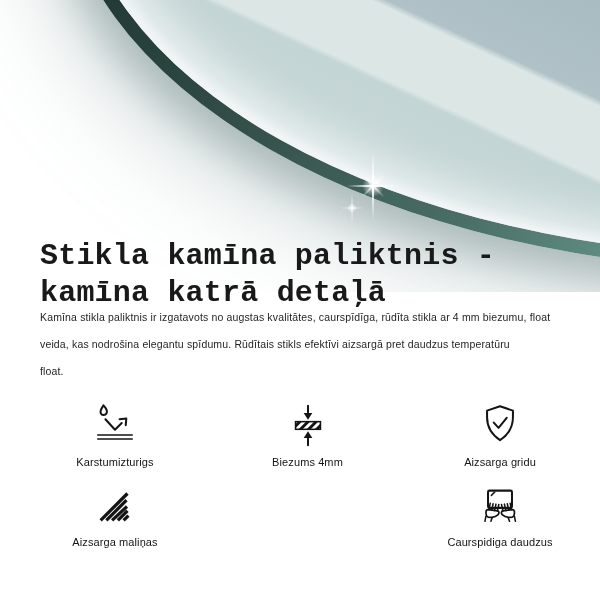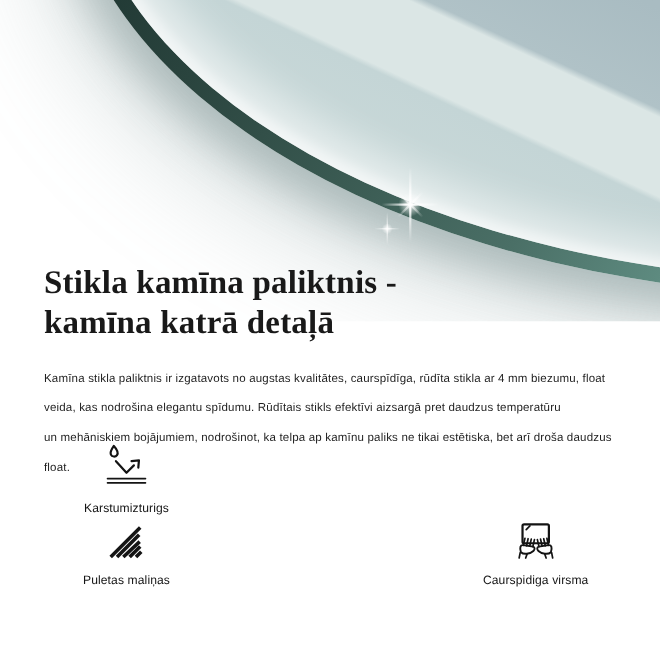--- a/index.html
+++ b/index.html
@@ -28,24 +28,24 @@
   .sparkle .ray-d1{transform:rotate(45deg);}
   .sparkle .ray-d2{transform:rotate(-45deg);}
   .sparkle .core{position:absolute;left:-11px;top:-11px;width:22px;height:22px;border-radius:50%;
     background:radial-gradient(circle,rgba(255,255,255,.95) 0%,rgba(255,255,255,.45) 35%,rgba(255,255,255,0) 70%);}
   .sparkle-main{left:373px;top:186px;}
   .sparkle-small{left:352px;top:208px;transform:scale(.45);}
 
   
   .title{position:absolute;left:40px;top:238px;font-family:"Liberation Serif",serif;
     font-size:30px;line-height:37px;font-weight:600;color:#191919;letter-spacing:.2px;}
-  .description{position:absolute;left:40px;top:331px;font-size:10.5px;line-height:27px;color:#1f1f1f;letter-spacing:.15px;}
+  .description{position:absolute;left:40px;top:304px;font-size:10.5px;line-height:27px;color:#1f1f1f;letter-spacing:.15px;}
 
   
-  .features{position:absolute;left:40px;right:38px;top:402px;display:flex;flex-direction:column;gap:0;}
+  .features{position:absolute;left:40px;right:25px;top:402px;display:flex;flex-direction:column;gap:14px;}
   .feature-row{display:flex;justify-content:space-between;}
   .feature{width:150px;display:flex;flex-direction:column;align-items:center;}
   .feature svg{width:46px;height:46px;display:block;}
   .feature .flabel{margin-top:8px;font-size:11px;color:#141414;letter-spacing:.1px;text-align:center;}
   .ic{stroke:#141414;fill:none;stroke-width:2.1;stroke-linecap:round;stroke-linejoin:round;}
   .ic-thin{stroke:#141414;fill:none;stroke-width:1.6;stroke-linecap:round;}
   .ic-fill{fill:#141414;stroke:none;}
   .ic-stripe{stroke:#141414;fill:none;stroke-width:3.4;stroke-linecap:butt;}
   .ic-palm{fill:#ffffff;stroke:#141414;stroke-width:1.8;stroke-linejoin:round;}
 </style>
@@ -64,74 +64,95 @@
       <div class="ray-v"></div>
         <div class="ray-h"></div>
     </div>
     <div class="sparkle sparkle-small">
       <div class="core"></div>
         <div class="ray-v"></div>
         <div class="ray-h"></div>
     </div>
   </div>
 
-  <h1 class="title" style="margin:0;">
+  <h1 class="title" style="margin:0;font-family:Liberation Mono, monospace;">
     <span>Stikla kamīna paliktnis -</span><br>
     <span>kamīna katrā detaļā</span>
   </h1>
 
   <div class="description">
     <div>Kamīna stikla paliktnis ir izgatavots no augstas kvalitātes, caurspīdīga, rūdīta stikla ar 4 mm biezumu, float</div>
     <div>veida, kas nodrošina elegantu spīdumu. Rūdītais stikls efektīvi aizsargā pret daudzus temperatūru</div>
-    <div>un mehāniskiem bojājumiem, nodrošinot, ka telpa ap kamīnu paliks ne tikai estētiska, bet arī droša daudzus</div>
     <div>float.</div>
   </div>
 
   <div class="features">
 
     <div class="feature-row">
 
       <div class="feature">
         <svg viewBox="0 0 48 48">
           <path class="ic" d="M12,3.5 C9.8,6.6 8,9.2 9.2,11.8 C10.2,14 13.6,14.2 15,12.2 C16.4,10.2 15.2,7 12,3.5 Z"></path>
           <path class="ic" d="M14,18 L24,29 L31,22"></path>
           <path class="ic" d="M35.8,17.2 L28.8,17.9 M35.8,17.2 L35.2,24.2"></path>
           <path class="ic-thin" d="M6,34.5 H42 M6,38.5 H42"></path>
         </svg>
         <div class="flabel">Karstumizturigs</div>
       </div>
 
+      <div class="feature">
+        <svg viewBox="0 0 48 48">
+          <defs>
+            <pattern id="h2" width="6" height="6" patternUnits="userSpaceOnUse" patternTransform="rotate(45)">
+              <rect x="0" y="0" width="3" height="6" fill="#141414"></rect>
+            </pattern>
+          </defs>
+          <rect x="11" y="20.5" width="26" height="8" fill="url(#h2)" stroke="#141414" stroke-width="1.6"></rect>
+          <path class="ic" d="M24,4 L24,11"></path>
+          <path class="ic-fill" d="M19.5,11.5 H28.5 L24,18.5 Z"></path>
+          <path class="ic" d="M24,45 L24,38"></path>
+          <path class="ic-fill" d="M19.5,37.5 H28.5 L24,30.5 Z"></path>
+        </svg>
+        <div class="flabel">Biezums 4mm</div>
+      </div>
 
+      <div class="feature">
+        <svg viewBox="0 0 48 48">
+          <path class="ic" d="M24,4.5 L37.5,9 V16 C37.5,26 32.3,34.3 24,39.8 C15.7,34.3 10.5,26 10.5,16 V9 Z"></path>
+          <path class="ic" d="M17.5,21.5 L22.5,27 L31,16.5"></path>
+        </svg>
+        <div class="flabel">Aizsarga gridu</div>
+      </div>
 
     </div>
 
     <div class="feature-row">
 
 
       <div class="feature">
         <svg viewBox="0 0 48 48">
           <path class="ic-stripe" d="M9,40 L37,12"></path>
           <path class="ic-stripe" d="M15,40 L36,19"></path>
           <path class="ic-stripe" d="M21,40 L36.5,25.5"></path>
           <path class="ic-stripe" d="M27,40 L37,30"></path>
           <path class="ic-stripe" d="M33,40 L38,35"></path>
         </svg>
-        <div class="flabel">Puletas maliņas</div>
+        <div class="flabel">Aizsarga maliņas</div>
       </div>
 
       <div class="feature">
         <svg viewBox="0 0 48 48">
           <rect x="11.5" y="9" width="25" height="18" rx="1.5" class="ic" stroke-width="1.8"></rect>
           <path class="ic-thin" d="M15,14 L18.5,10.5"></path>
           <path class="ic-palm" d="M10,35.5 C8.5,31 9.5,28.6 12,28.8 L21.5,30.2 C23.3,30.7 23.4,32.8 21.8,34.3 C18.6,37.2 12.6,38 10,35.5 Z"></path>
           <path class="ic-thin" stroke-width="1.8" d="M12.3,29 L13.8,22.3 M15.3,29.4 L16.8,22.7 M18.3,29.8 L19.8,23.1 M21.3,30.2 L22.8,23.5"></path>
           <path class="ic-thin" d="M8.3,41 L9.3,35.8 M14.5,41 L15.8,37.3"></path>
           <path class="ic-palm" d="M38.4,35.5 C39.9,31 38.9,28.6 36.4,28.8 L26.9,30.2 C25.1,30.7 25,32.8 26.6,34.3 C29.8,37.2 35.8,38 38.4,35.5 Z"></path>
           <path class="ic-thin" stroke-width="1.8" d="M36.1,29 L34.6,22.3 M33.1,29.4 L31.6,22.7 M30.1,29.8 L28.6,23.1 M27.1,30.2 L25.6,23.5"></path>
           <path class="ic-thin" d="M40.1,41 L39.1,35.8 M33.9,41 L32.6,37.3"></path>
         </svg>
-        <div class="flabel">Caurspidiga virsma</div>
+        <div class="flabel">Caurspidiga daudzus</div>
       </div>
 
     </div>
   </div>
 
 </div>
 
 </body></html>

